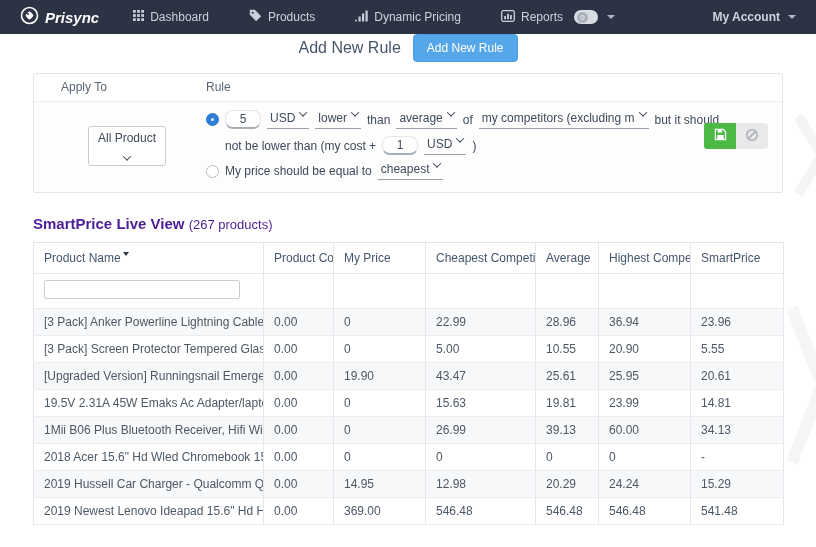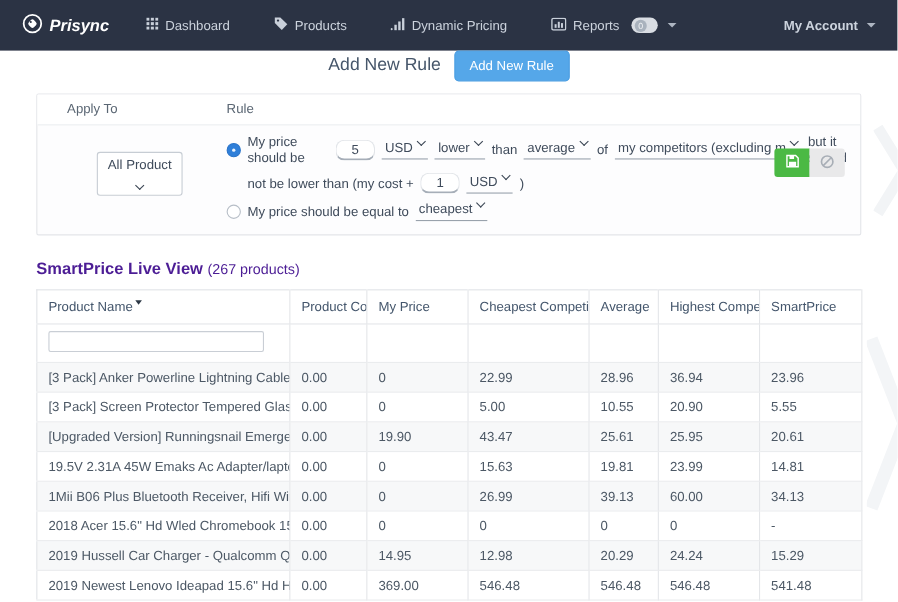--- a/index.html
+++ b/index.html
@@ -3,21 +3,21 @@
 <meta charset="utf-8">
 <style>
   * { box-sizing: border-box; margin: 0; padding: 0; }
   html,body { width:816px; height:547px; }
   body {
     font-family:"Liberation Sans", sans-serif;
     background:#ffffff; color:#44566c;
     position:relative; overflow:hidden;
   }
   
-  .navbar{ height:46px; background:#2b3344; display:flex; align-items:center;
+  .navbar{ height:34px; background:#2b3344; display:flex; align-items:center;
            padding:0 20px; color:#ccd3dd; font-size:12px; }
   .brand{ display:flex; align-items:center; gap:6px; color:#fff; font-size:15px;
           font-weight:700; font-style:italic; margin-right:34px; cursor:pointer; }
   .nav-item{ display:flex; align-items:center; gap:6px; margin-right:40px; cursor:pointer; white-space:nowrap; }
   .nav-caret{ width:0; height:0; border-left:4px solid transparent; border-right:4px solid transparent;
               border-top:4px solid #aeb6c2; margin-left:3px; }
   .badge-pill{ background:#d9dde3; border-radius:8px; height:14px; min-width:24px;
                display:flex; align-items:center; padding:0 3px; margin-left:5px; }
   .badge-circle{ width:11px; height:11px; border-radius:50%; background:#a9b2bd; color:#f2f4f6;
                  font-size:8px; line-height:11px; text-align:center; }
@@ -177,21 +177,20 @@
     <div class="panel-body">
       <div class="panel-col1">
         <span class="apply-select" style="margin-left:27px;flex-direction:column;">
           <span>All Product</span>
           <span class="chev"></span>
         </span>
       </div>
       <div class="rule-area">
         <div class="rule-line">
           <span class="radio on"></span>
-          <span>My price should be</span>
           <input class="ctl-input" value="5" style="">
           <span class="ctl-select">
             <span>USD</span>
             <span class="chev"></span>
           </span>
           <span class="ctl-select">
             <span>lower</span>
             <span class="chev"></span>
           </span>
           <span>than</span>

